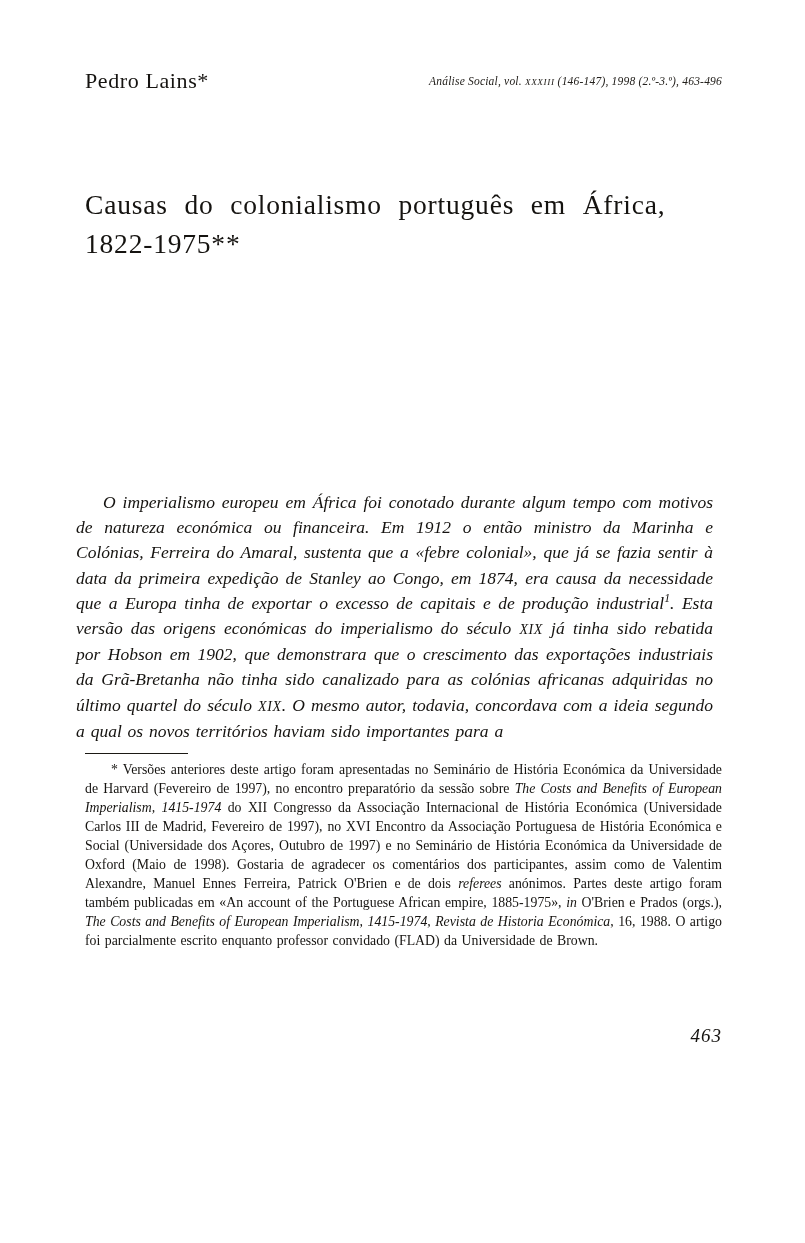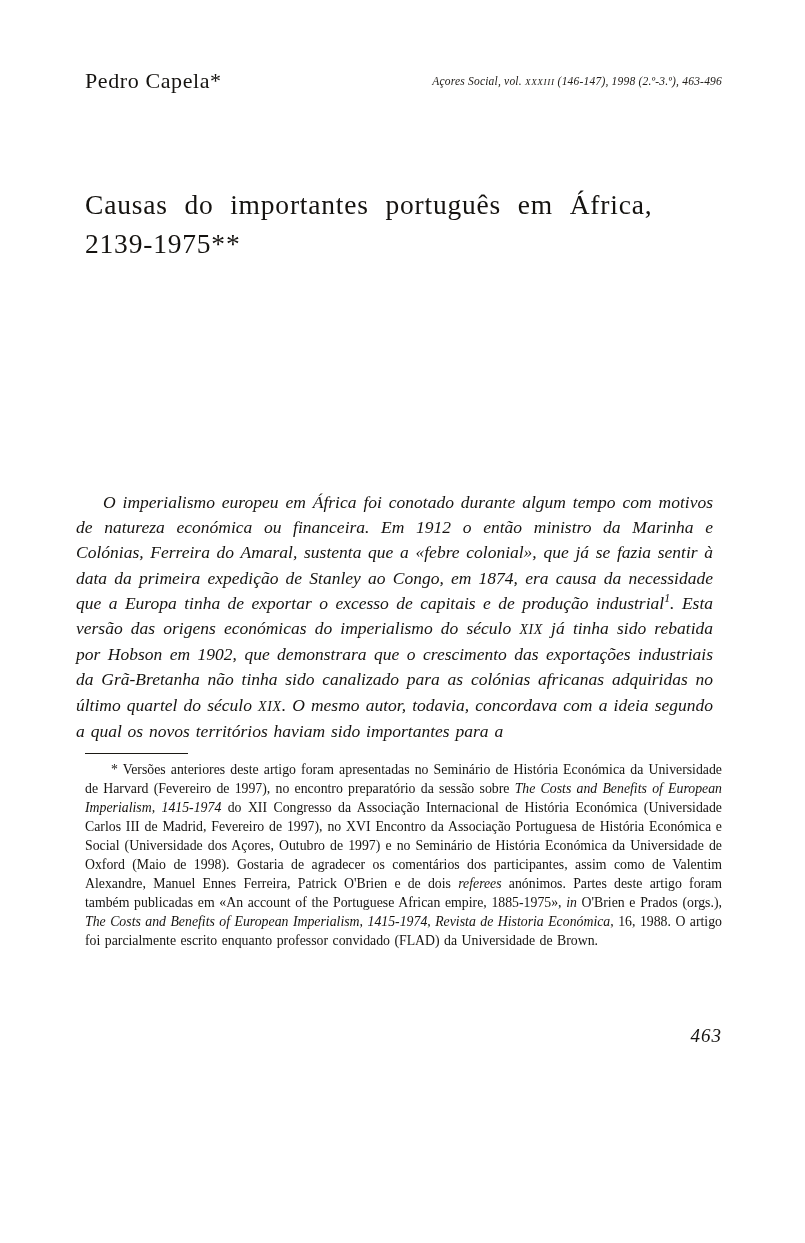--- a/index.html
+++ b/index.html
@@ -80,27 +80,27 @@
     font-size: 19px; font-style: italic; font-weight: 400;
     letter-spacing: 1px;
   }
 </style>
 </head>
 <body>
 
 <div class="page">
 
   <header class="abs page-header">
-    <div class="author">Pedro Capela*</div>
-    <div class="journal-ref"><span>Açores Social, vol. </span><span class="sc">XXXIII</span><span> (146-147), 1998 (2.º-3.º), 463-496</span></div>
+    <div class="author">Pedro Lains*</div>
+    <div class="journal-ref"><span>Análise Social, vol. </span><span class="sc">XXXIII</span><span> (146-147), 1998 (2.º-3.º), 463-496</span></div>
   </header>
 
   <h1 class="abs article-title">
-    <span>Causas do importantes português em África,</span><br>
-    <span>2139-1975**</span>
+    <span>Causas do colonialismo português em África,</span><br>
+    <span>1822-1975**</span>
   </h1>
 
 
   <p class="abs body-paragraph"><span>O imperialismo europeu em África foi conotado durante algum tempo com motivos de natureza económica ou financeira. Em 1912 o então ministro da Marinha e Colónias, Ferreira do Amaral, sustenta que a «febre colonial», que já se fazia sentir à data da primeira expedição de Stanley ao Congo, em 1874, era causa da necessidade que a Europa tinha de exportar o excesso de capitais e de produção industrial</span><sup>1</sup><span>. Esta versão das origens económicas do imperialismo do século </span><span class="sc">XIX</span><span> já tinha sido rebatida por Hobson em 1902, que demonstrara que o crescimento das exportações industriais da Grã-Bretanha não tinha sido canalizado para as colónias africanas adquiridas no último quartel do século </span><span class="sc">XIX</span><span>. O mesmo autor, todavia, concordava com a ideia segundo a qual os novos territórios haviam sido importantes para a</span></p>
 
   <hr class="abs footnote-separator">
 
   <div class="abs footnotes-block">
     <p class="footnote-item"><span>* Versões anteriores deste artigo foram apresentadas no Seminário de História Económica da Universidade de Harvard (Fevereiro de 1997), no encontro preparatório da sessão sobre </span><span class="italic">The Costs and Benefits of European Imperialism, 1415-1974</span><span> do XII Congresso da Associação Internacional de História Económica (Universidade Carlos III de Madrid, Fevereiro de 1997), no XVI Encontro da Associação Portuguesa de História Económica e Social (Universidade dos Açores, Outubro de 1997) e no Seminário de História Económica da Universidade de Oxford (Maio de 1998). Gostaria de agradecer os comentários dos participantes, assim como de Valentim Alexandre, Manuel Ennes Ferreira, Patrick O'Brien e de dois </span><span class="italic">referees</span><span> anónimos. Partes deste artigo foram também publicadas em «An account of the Portuguese African empire, 1885-1975», </span><span class="italic">in</span><span> O'Brien e Prados (orgs.), </span><span class="italic">The Costs and Benefits of European Imperialism, 1415-1974, Revista de Historia Económica</span><span>, 16, 1988. O artigo foi parcialmente escrito enquanto professor convidado (FLAD) da Universidade de Brown.</span></p>
   </div>

